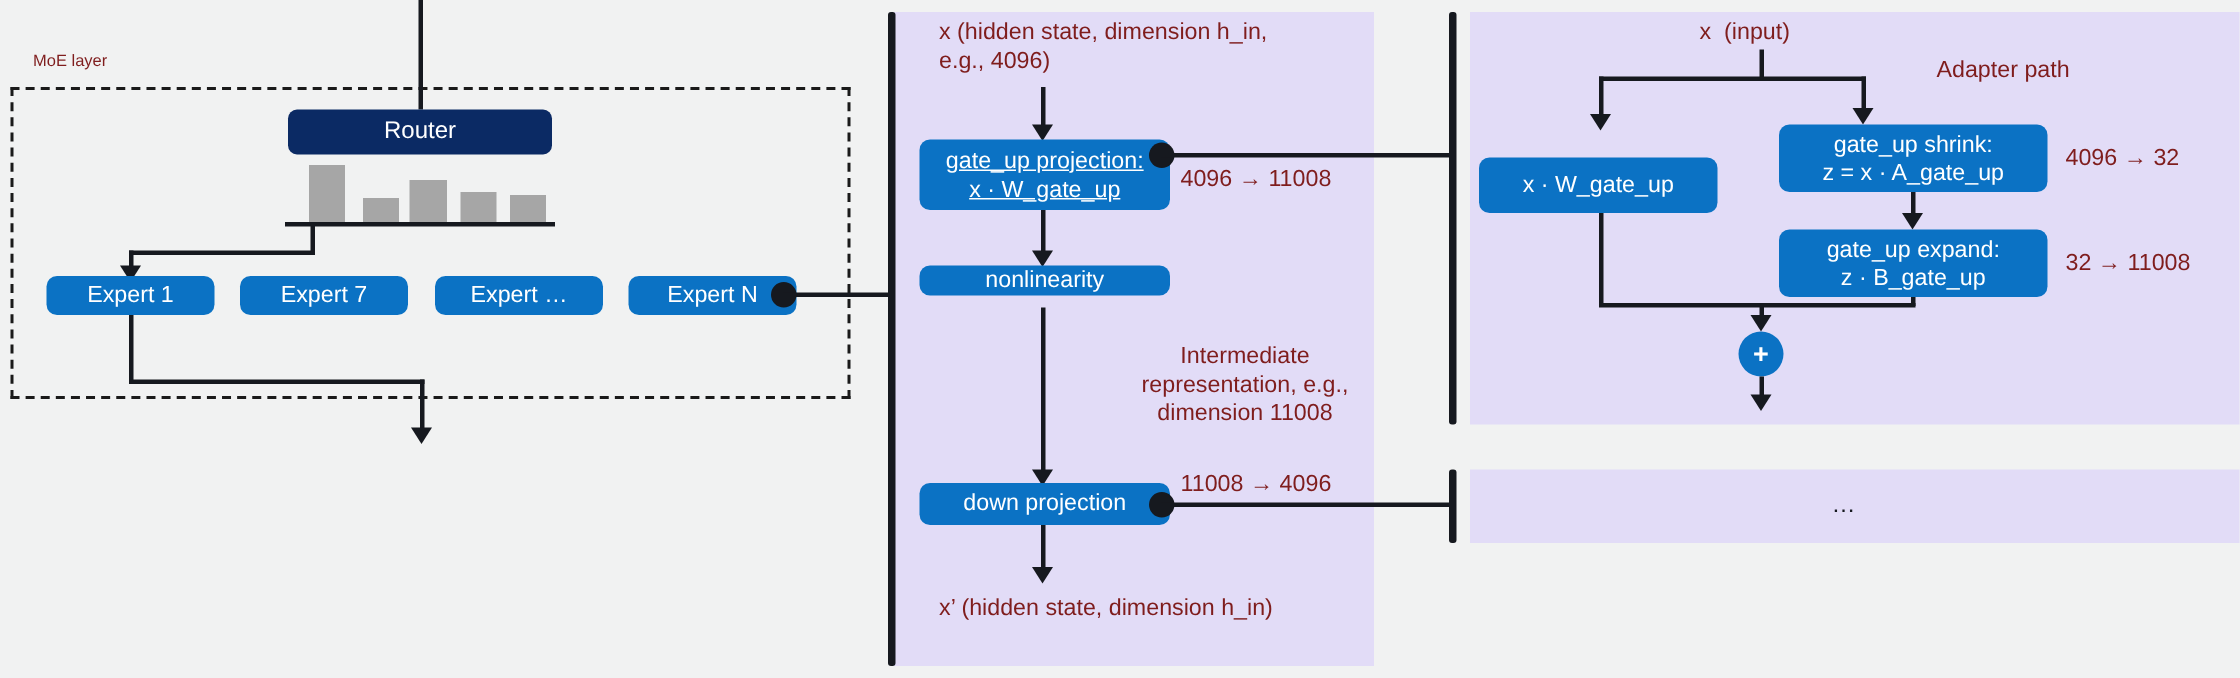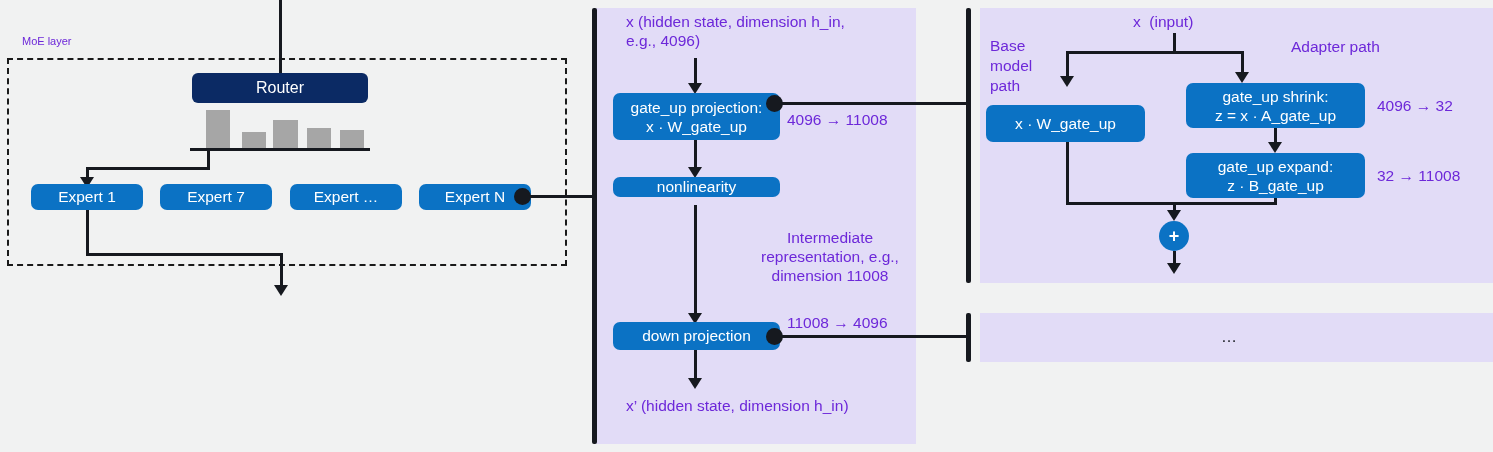--- a/index.html
+++ b/index.html
@@ -8,21 +8,21 @@
     background:#f1f2f2;
     font-family:"Liberation Sans","DejaVu Sans",sans-serif;
     position:relative;
     overflow:hidden;
   }
   .stage{position:absolute;left:0;top:0;width:1493px;height:452px;}
 
   
   .panel{position:absolute;background:#e2dcf7;}
   .dashed-box{position:absolute;border:2px dashed #1a1a1a;box-sizing:border-box;background:transparent;}
-  .label{position:absolute;color:#6d28d9;font-size:15.5px;line-height:19px;white-space:pre;}
+  .label{position:absolute;color:#7f1d1d;font-size:15.5px;line-height:19px;white-space:pre;}
   .label.wrap{white-space:normal;}
 
   .node{
     position:absolute;box-sizing:border-box;
     background:#0b72c4;color:#ffffff;border-radius:7px;
     display:flex;align-items:center;justify-content:center;
     text-align:center;font-size:15.5px;line-height:18px;
     padding:2px 4px;
   }
   .node.router{background:#0b2a64;border-radius:6px;font-size:16px;}
@@ -99,21 +99,21 @@
   <div class="hline" style="left:522px;top:195px;width:74px;"></div>
 
   <div class="panel" style="left:596px;top:8px;width:320px;height:436px;"></div>
   <div class="thickbar" style="left:592px;top:8px;height:436px;"></div>
 
   <div class="label wrap" style="left:626px;top:12px;width:230px;">x  (hidden state, dimension h_in, e.g., 4096)</div>
 
   <div class="vline" style="left:694px;top:58px;height:28px;"></div>
   <div class="arrowhead" style="left:688px;top:83px;"></div>
 
-  <div class="node two-line" style="left:613px;top:93px;width:167px;height:47px;flex-direction:column;">
+  <div class="node two-line" style="left:613px;top:93px;width:167px;height:47px;flex-direction:column;text-decoration:underline;">
     <span>gate_up projection:</span>
     <span>x · W_gate_up</span>
   </div>
 
   <div class="dot" style="left:766px;top:95px;"></div>
   <div class="hline" style="left:774px;top:102px;width:194px;"></div>
   <div class="label" style="left:787px;top:110px;">4096 → 11008</div>
 
   <div class="vline" style="left:694px;top:140px;height:30px;"></div>
   <div class="arrowhead" style="left:688px;top:167px;"></div>
@@ -136,25 +136,20 @@
 
   <div class="vline" style="left:694px;top:350px;height:32px;"></div>
   <div class="arrowhead" style="left:688px;top:378px;"></div>
   <div class="label wrap" style="left:626px;top:396px;width:240px;">x’  (hidden state, dimension h_in)</div>
 
   <div class="panel" style="left:980px;top:8px;width:513px;height:275px;"></div>
   <div class="thickbar" style="left:966px;top:8px;height:275px;"></div>
 
   <div class="label" style="left:1133px;top:12px;">x  (input)</div>
 
-  <div class="label wrap" style="left:990px;top:36px;width:60px;line-height:20px;">
-    <span style="white-space:pre-line;">Base
-model
-path</span>
-  </div>
   <div class="label" style="left:1291px;top:37px;text-align:center;">Adapter path</div>
 
   <div class="vline" style="left:1173px;top:33px;height:20px;"></div>
   <div class="hline" style="left:1066px;top:51px;width:178px;"></div>
   <div class="vline" style="left:1066px;top:51px;height:28px;"></div>
   <div class="arrowhead" style="left:1060px;top:76px;"></div>
   <div class="vline" style="left:1241px;top:51px;height:24px;"></div>
   <div class="arrowhead" style="left:1235px;top:72px;"></div>
 
   <div class="node" style="left:986px;top:105px;width:159px;height:37px;">

